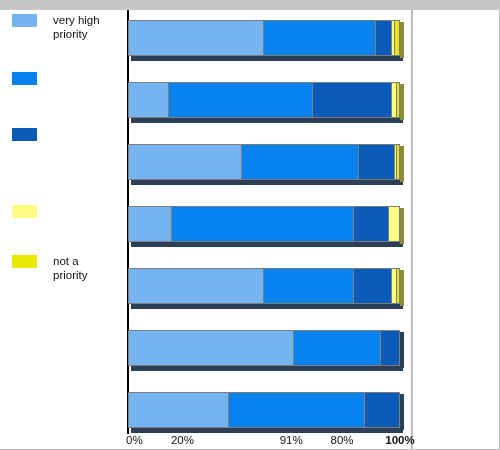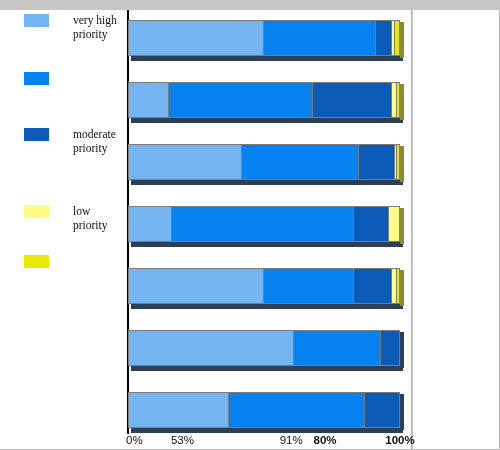--- a/index.html
+++ b/index.html
@@ -50,21 +50,21 @@
 
   
   .xaxis{position:absolute;left:0;top:434px;width:412px;height:16px;}
   .tick{
     position:absolute;top:0;font-size:11.5px;color:#111;transform:translateX(-50%);
     white-space:nowrap;
   }
   .tick.first{transform:translateX(-2px);}
 
   
-  .leg-item{position:absolute;left:24px;display:flex;gap:24px;font-family:Liberation Serif, serif;}
+  .leg-item{position:absolute;left:12px;display:flex;gap:16px;}
   .swatch{width:25px;height:13px;flex:0 0 auto;border:0;}
   .leg-text{font-size:11.5px;color:#111;line-height:13.5px;width:48px;}
 </style>
 </head>
 <body>
 
 <div id="root">
 
   <div class="panel"></div>
   <div class="legend-panel"></div>
@@ -140,41 +140,40 @@
           <div class="seg" style="left: 100.64px; width: 136px; background: rgb(6, 130, 240);"></div>
           <div class="seg" style="left: 236.64px; width: 35.36px; background: rgb(11, 92, 184);"></div>
           <div class="shadow" style="width: 272px;"></div>
           <div class="rightcap" style="left: 272px; background: rgb(45, 63, 86);"></div>
         </div>
       </div>
     </div>
 
   <div class="xaxis" id="xaxis">
       <div class="tick first" style="left: 128px;">0%</div>
-      <div class="tick" style="left: 182.4px;">53%</div>
+      <div class="tick" style="left: 182.4px;">20%</div>
       <div class="tick" style="left: 236.8px; margin-top: 37px;">40%</div>
       <div class="tick" style="left: 291.2px;">91%</div>
-      <div class="tick" style="left: 325px; font-weight: bold;">80%</div>
+      <div class="tick" style="left: 342px;">80%</div>
       <div class="tick" style="left: 400px; font-weight: bold;">100%</div>
     </div>
 
   <div id="legend">
       <div class="leg-item" style="top: 14px;">
         <span class="swatch" style="background: rgb(116, 180, 240);"></span>
         <span class="leg-text">very high priority</span>
       </div>
       <div class="leg-item" style="top: 72px;">
         <span class="swatch" style="background: rgb(6, 130, 240);"></span>
       </div>
       <div class="leg-item" style="top: 128px;">
         <span class="swatch" style="background: rgb(11, 92, 184);"></span>
-        <span class="leg-text">moderate priority</span>
       </div>
       <div class="leg-item" style="top: 205px;">
         <span class="swatch" style="background: rgb(253, 253, 134);"></span>
-        <span class="leg-text">low priority</span>
       </div>
       <div class="leg-item" style="top: 255px;">
         <span class="swatch" style="background: rgb(232, 232, 0);"></span>
+        <span class="leg-text">not a priority</span>
       </div>
     </div>
 
 </div>
 
 </body></html>

